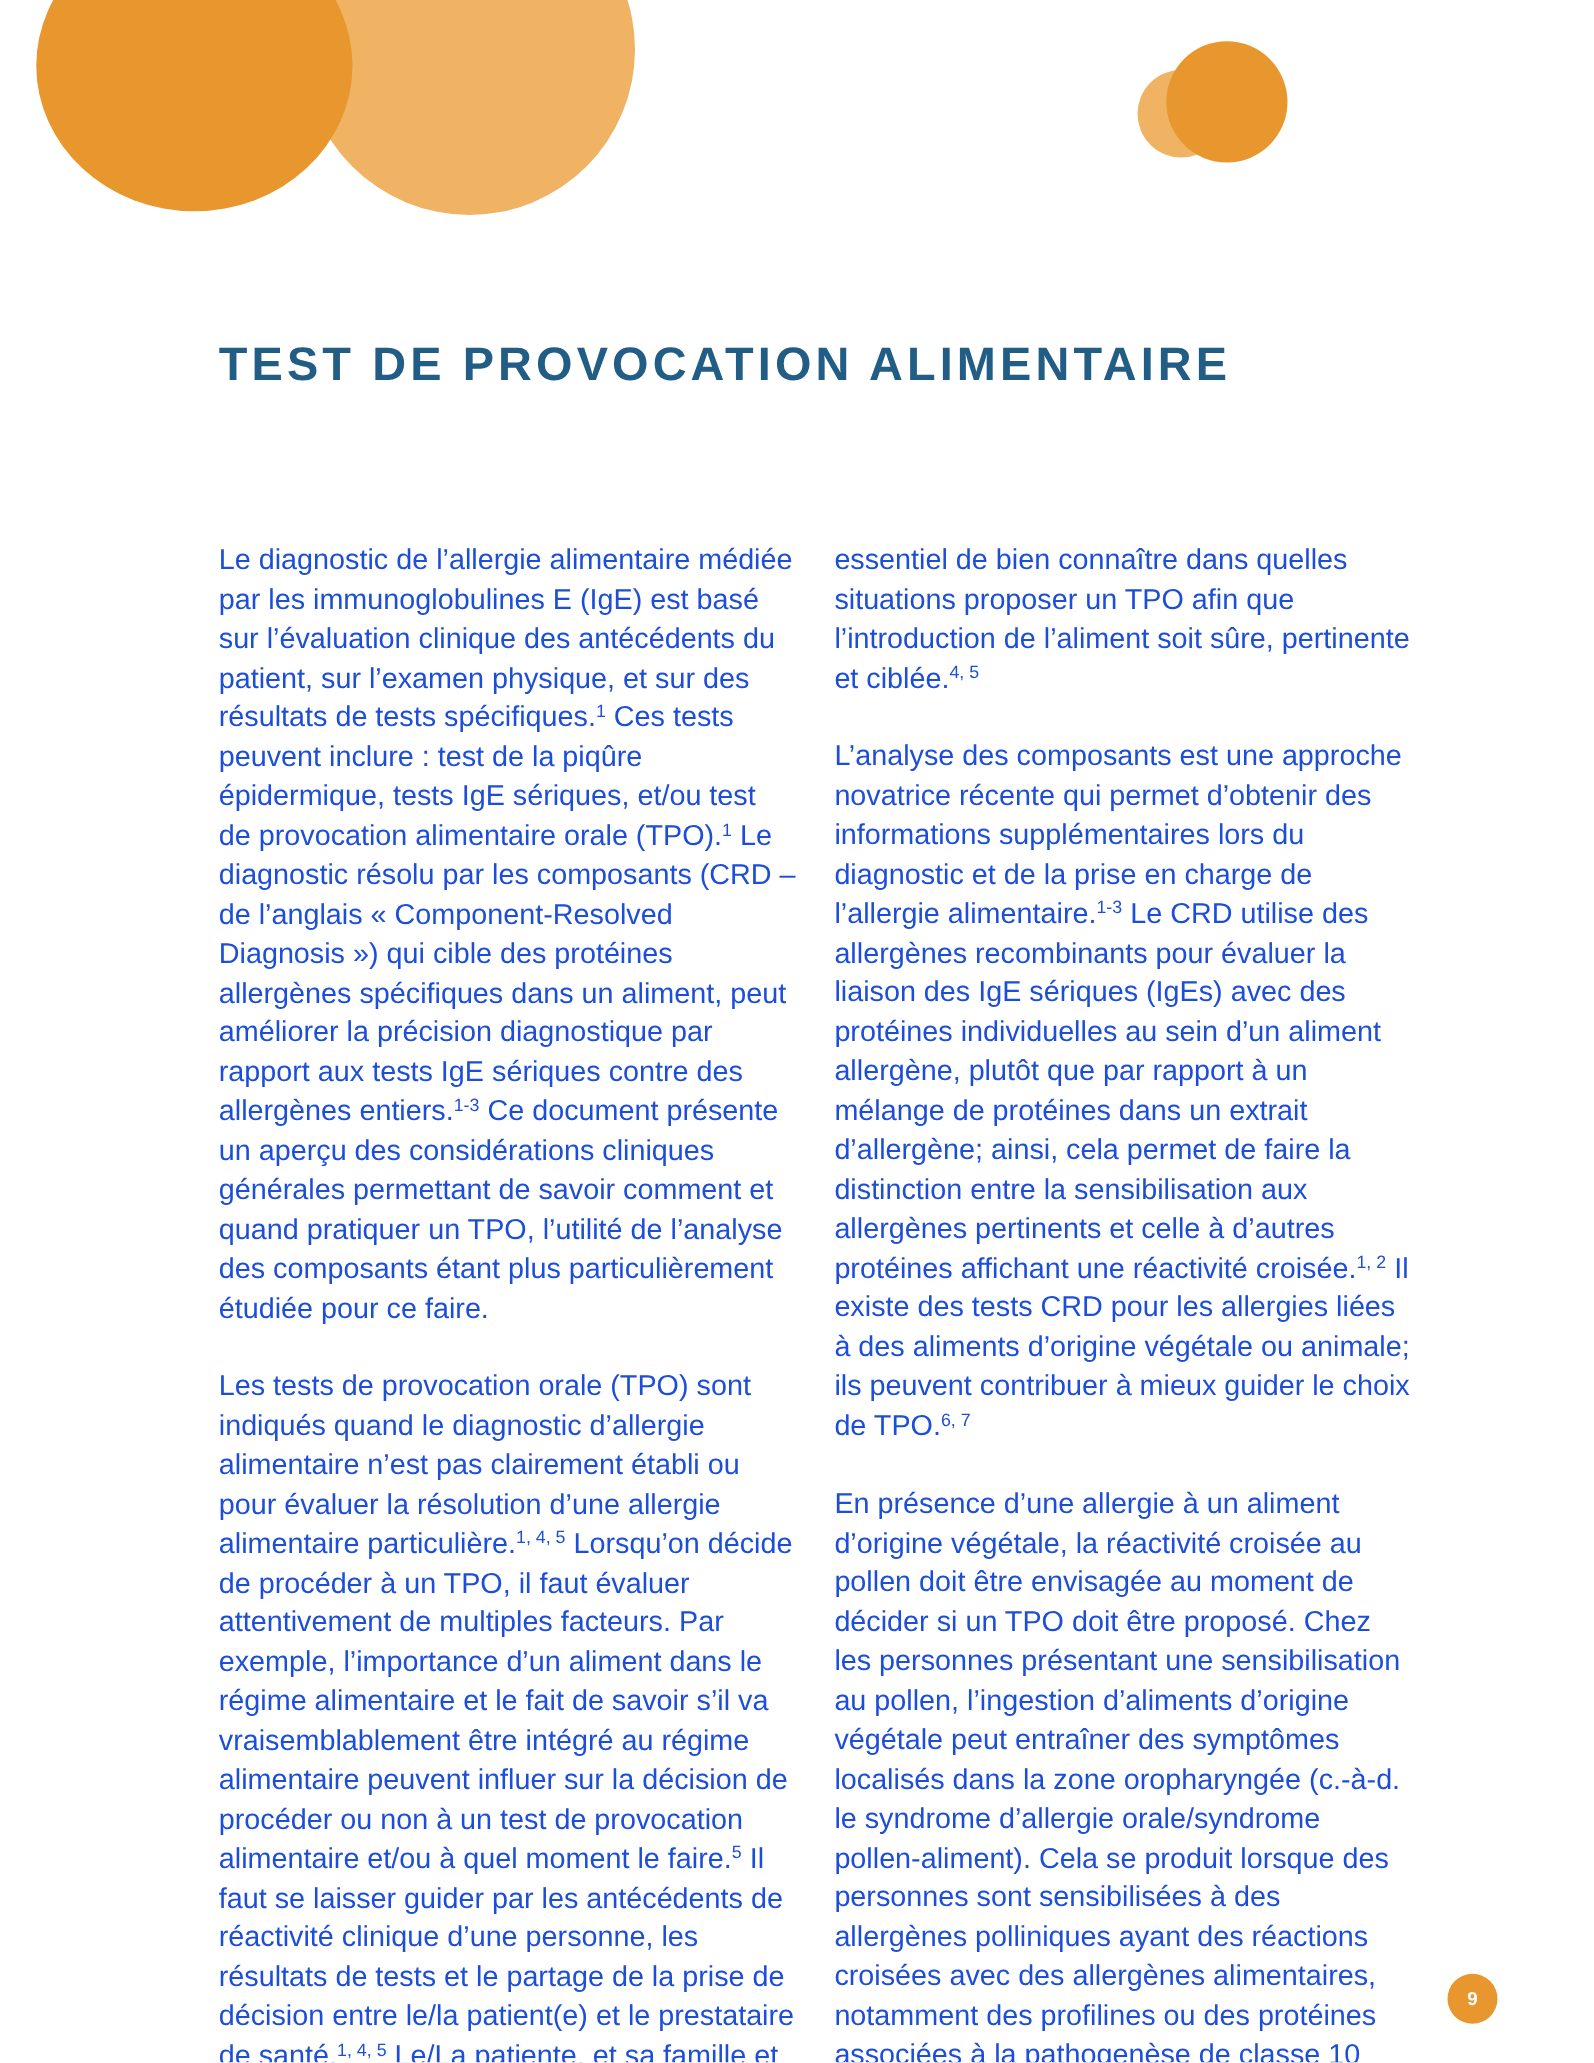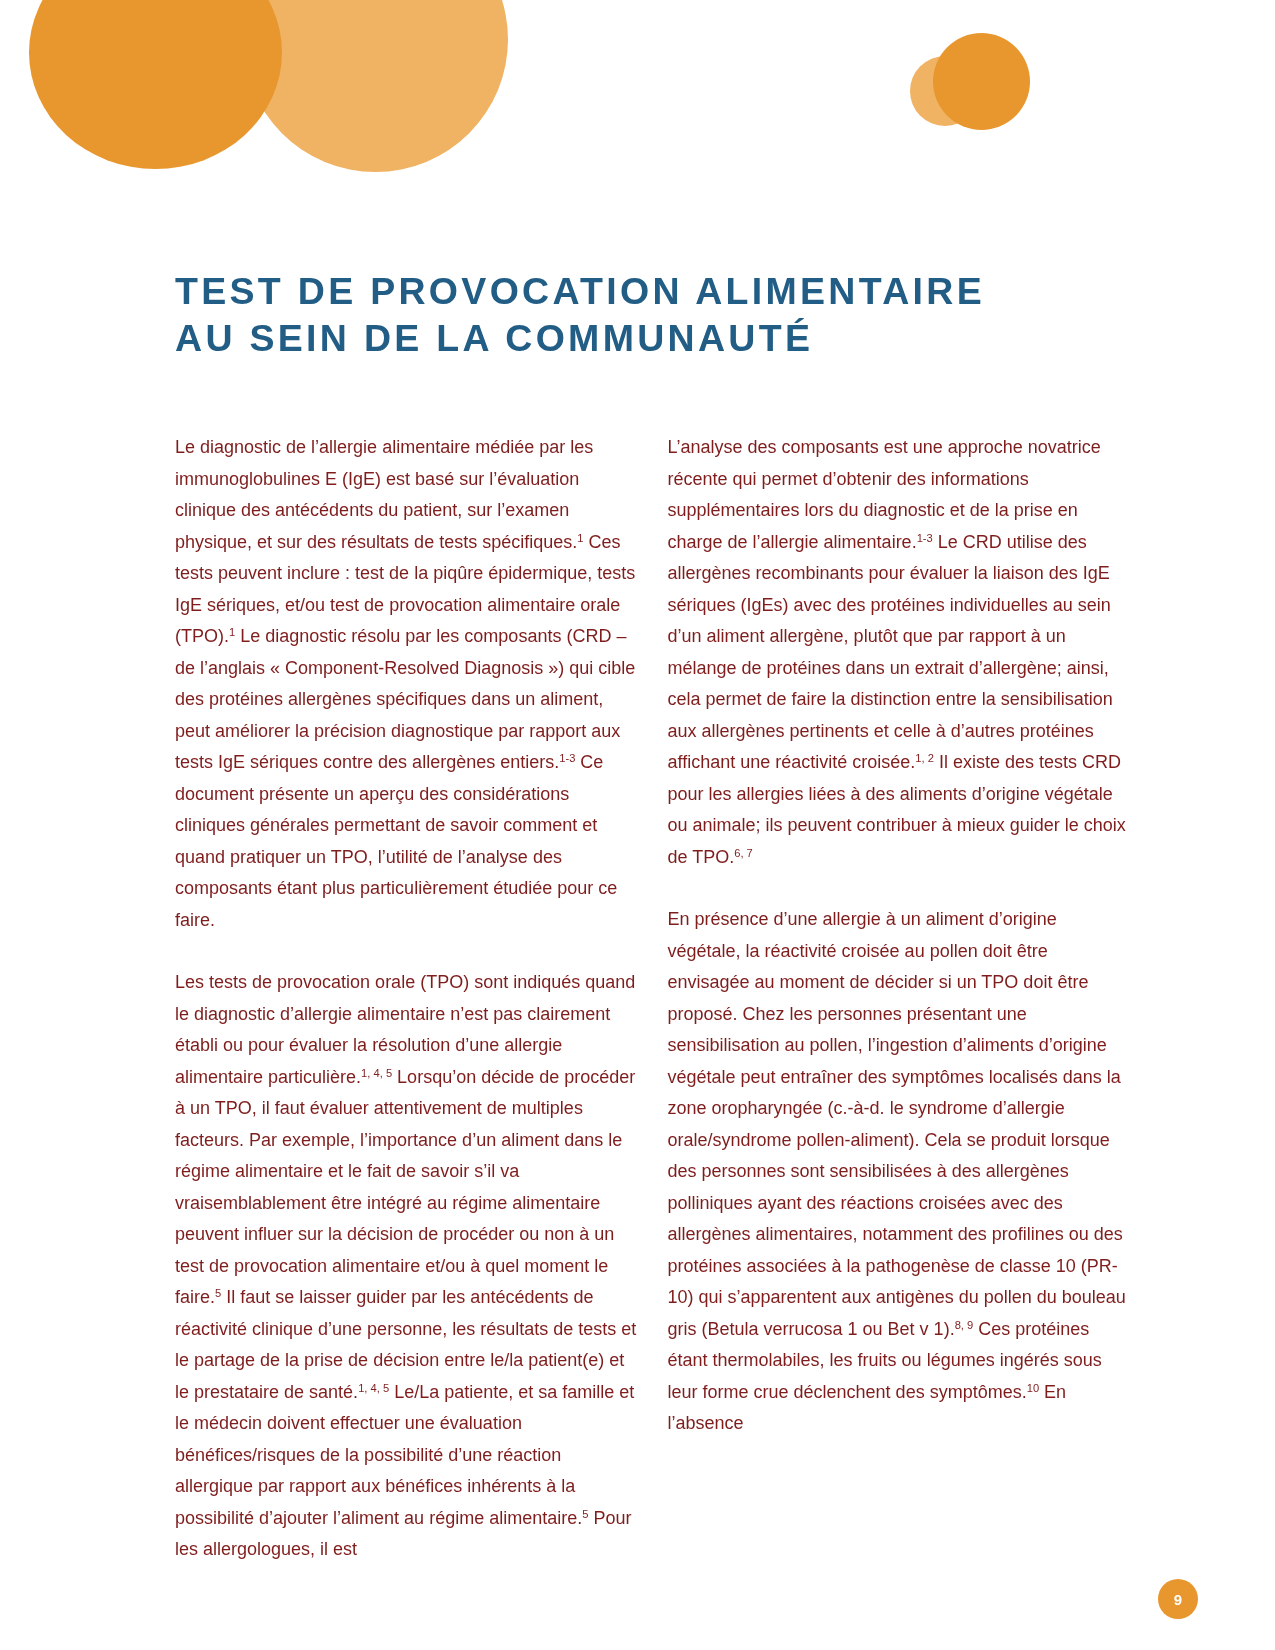--- a/index.html
+++ b/index.html
@@ -78,22 +78,22 @@
     position: absolute;
     left: 175px;
     top: 432px;
     width: 954px;
     height: 1120px;
     display: flex;
     gap: 31px;
   }
   .col {
     width: 462px;
-    color: #7f1d1d;
-    font-size: 18px;
+    color: #1d4ed8;
+    font-size: 23px;
     line-height: 31.5px;
   }
   .col p {
     margin: 0 0 31px 0;
   }
   .col p:last-child { margin-bottom: 0; }
 
   sup {
     font-size: 0.62em;
     line-height: 0;
@@ -122,32 +122,32 @@
 
 <div class="page">
 
   <div class="deco deco-tl-light"></div>
   <div class="deco deco-tl-dark"></div>
   <div class="deco deco-tr-dark"></div>
   <div class="deco deco-tr-light"></div>
 
   <h1 class="heading">
     <span class="hline">TEST DE PROVOCATION ALIMENTAIRE</span>
-    <span class="hline">AU SEIN DE LA COMMUNAUTÉ</span>
   </h1>
 
   <div class="columns">
 
     <div class="col">
       <p><span>Le diagnostic de l’allergie alimentaire médiée par les immunoglobulines E (IgE) est basé sur l’évaluation clinique des antécédents du patient, sur l’examen physique, et sur des résultats de tests spécifiques.</span><sup>1</sup><span> Ces tests peuvent inclure : test de la piqûre épidermique, tests IgE sériques, et/ou test de provocation alimentaire orale (TPO).</span><sup>1</sup><span> Le diagnostic résolu par les composants (CRD – de l’anglais « Component-Resolved Diagnosis ») qui cible des protéines allergènes spécifiques dans un aliment, peut améliorer la précision diagnostique par rapport aux tests IgE sériques contre des allergènes entiers.</span><sup>1-3</sup><span> Ce document présente un aperçu des considérations cliniques générales permettant de savoir comment et quand pratiquer un TPO, l’utilité de l’analyse des composants étant plus particulièrement étudiée pour ce faire.</span></p>
 
       <p><span>Les tests de provocation orale (TPO) sont indiqués quand le diagnostic d’allergie alimentaire n’est pas clairement établi ou pour évaluer la résolution d’une allergie alimentaire particulière.</span><sup>1, 4, 5</sup><span> Lorsqu’on décide de procéder à un TPO, il faut évaluer attentivement de multiples facteurs. Par exemple, l’importance d’un aliment dans le régime alimentaire et le fait de savoir s’il va vraisemblablement être intégré au régime alimentaire peuvent influer sur la décision de procéder ou non à un test de provocation alimentaire et/ou à quel moment le faire.</span><sup>5</sup><span> Il faut se laisser guider par les antécédents de réactivité clinique d’une personne, les résultats de tests et le partage de la prise de décision entre le/la patient(e) et le prestataire de santé.</span><sup>1, 4, 5</sup><span> Le/La patiente, et sa famille et le médecin doivent effectuer une évaluation bénéfices/risques de la possibilité d’une réaction allergique par rapport aux bénéfices inhérents à la possibilité d’ajouter l’aliment au régime alimentaire.</span><sup>5</sup><span> Pour les allergologues, il est</span></p>
     </div>
 
     <div class="col">
+      <p><span>essentiel de bien connaître dans quelles situations proposer un TPO afin que l’introduction de l’aliment soit sûre, pertinente et ciblée.</span><sup>4, 5</sup></p>
 
       <p><span>L’analyse des composants est une approche novatrice récente qui permet d’obtenir des informations supplémentaires lors du diagnostic et de la prise en charge de l’allergie alimentaire.</span><sup>1-3</sup><span> Le CRD utilise des allergènes recombinants pour évaluer la liaison des IgE sériques (IgEs) avec des protéines individuelles au sein d’un aliment allergène, plutôt que par rapport à un mélange de protéines dans un extrait d’allergène; ainsi, cela permet de faire la distinction entre la sensibilisation aux allergènes pertinents et celle à d’autres protéines affichant une réactivité croisée.</span><sup>1, 2</sup><span> Il existe des tests CRD pour les allergies liées à des aliments d’origine végétale ou animale; ils peuvent contribuer à mieux guider le choix de TPO.</span><sup>6, 7</sup></p>
 
       <p><span>En présence d’une allergie à un aliment d’origine végétale, la réactivité croisée au pollen doit être envisagée au moment de décider si un TPO doit être proposé. Chez les personnes présentant une sensibilisation au pollen, l’ingestion d’aliments d’origine végétale peut entraîner des symptômes localisés dans la zone oropharyngée (c.-à-d. le syndrome d’allergie orale/syndrome pollen-aliment). Cela se produit lorsque des personnes sont sensibilisées à des allergènes polliniques ayant des réactions croisées avec des allergènes alimentaires, notamment des profilines ou des protéines associées à la pathogenèse de classe 10 (PR-10) qui s’apparentent aux antigènes du pollen du bouleau gris (Betula verrucosa 1 ou Bet v 1).</span><sup>8, 9</sup><span> Ces protéines étant thermolabiles, les fruits ou légumes ingérés sous leur forme crue déclenchent des symptômes.</span><sup>10</sup><span> En l’absence</span></p>
     </div>
 
   </div>
 
   <div class="page-badge">9</div>
 

